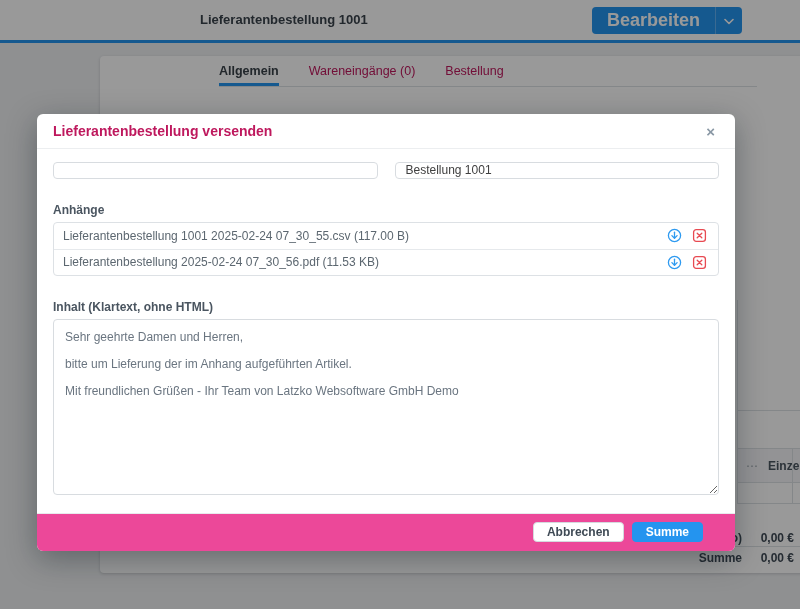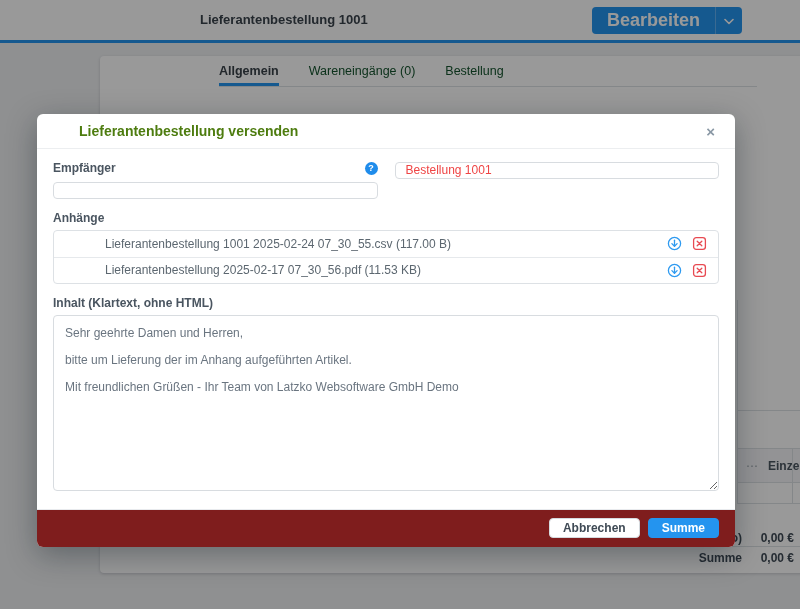--- a/index.html
+++ b/index.html
@@ -40,21 +40,21 @@
   .card {
     position:absolute; left:100px; top:56px; width:760px; height:517px;
     background:#ffffff; border-radius:4px; box-shadow:0 1px 3px rgba(20,30,40,0.18);
   }
 
   .tabstrip {
     position:absolute; left:219px; top:60px; width:538px; height:27px;
     border-bottom:1px solid #dde1e5; display:flex; gap:30px;
   }
   .tab {
-    font-size:12.5px; color:#14532d; font-weight:500; padding:4px 0 8px 0;
+    font-size:12.5px; color:#be185d; font-weight:500; padding:4px 0 8px 0;
     cursor:pointer; border-bottom:3px solid transparent;
   }
   .tab.active { color:#394249; font-weight:600; border-bottom-color:#2494ef; }
 
   
   .tbl-left-border { position:absolute; left:737px; top:300px; width:1px; height:203px; background:#dde1e5; }
   .tbl-top-line   { position:absolute; left:737px; top:410px; width:63px; height:1px; background:#dde1e5; }
   .tbl-bottom-line{ position:absolute; left:737px; top:503px; width:63px; height:1px; background:#dde1e5; }
   .tbl-head {
     position:absolute; left:738px; top:448px; width:62px; height:35px;
@@ -81,60 +81,60 @@
 
   .modal {
     position:absolute; z-index:20; left:37px; top:114px; width:698px;
     background:#ffffff; border-radius:6px; overflow:hidden;
     box-shadow:0 8px 30px rgba(10,20,30,0.35);
   }
   .modal-header {
     height:35px; display:flex; align-items:center; justify-content:space-between;
     padding:0 16px; border-bottom:1px solid #eceef0;
   }
-  .modal-title { font-size:14px; font-weight:700; color:#4d7c0f;margin-left:26px; }
+  .modal-title { font-size:14px; font-weight:700; color:#be185d; }
   .modal-close {
     background:none; border:none; cursor:pointer; color:#8a98a5;
     font-size:15px; font-weight:600; line-height:1; padding:2px 4px; font-family:inherit;
   }
   .modal-body { padding:11px 16px 14px 16px; }
 
   .field-grid { display:grid; grid-template-columns:1fr 1fr; column-gap:17px; }
   .field-label-row { display:flex; align-items:center; justify-content:space-between; height:16px; margin-bottom:4px; }
   .field-label { font-size:12px; font-weight:600; color:#4a5560; }
   .help-icon {
     width:13px; height:13px; border-radius:50%; background:#1f8ceb; color:#fff;
     font-size:9px; font-weight:700; display:flex; align-items:center; justify-content:center;
     cursor:pointer;
   }
   .text-input {
     width:100%; height:17px; border:1px solid #d8dce0; border-radius:4px;
-    padding:0 10px; font-size:12px; color:#ef4444; font-family:inherit; outline:none; background:#fff;
-  }
-
-  .section-label { font-size:12px; font-weight:600; color:#4a5560; margin:12px 0 5px 0; }
+    padding:0 10px; font-size:12px; color:#404040; font-family:inherit; outline:none; background:#fff;
+  }
+
+  .section-label { font-size:12px; font-weight:600; color:#4a5560; margin:24px 0 5px 0; }
 
   .attach-box { border:1px solid #dde1e5; border-radius:4px; }
   .attach-row {
     height:26px; display:flex; align-items:center; padding:0 9px;
   }
   .attach-row + .attach-row { border-top:1px solid #e6e9ec; }
-  .attach-name { font-size:12px; color:#5c6770; flex:1; white-space:nowrap; overflow:hidden;margin-left:42px; }
+  .attach-name { font-size:12px; color:#5c6770; flex:1; white-space:nowrap; overflow:hidden; }
   .icon-btn { background:none; border:none; cursor:pointer; padding:1px 2px; display:flex; align-items:center; }
   .icon-btn + .icon-btn { margin-left:6px; }
 
   .body-textarea {
     width:100%; height:176px; border:1px solid #d8dce0; border-radius:4px;
     padding:11px 11px; font-size:12px; line-height:13.5px; color:#6a7580;
     font-family:"Liberation Sans", sans-serif; resize:vertical; outline:none;
   }
 
   .modal-footer {
-    height:38px; background:#7f1d1d; border-top:1px solid #e8eaed;
-    display:flex; align-items:center; justify-content:flex-end; gap:8px; padding:0 16px;
+    height:38px; background:#ec4899; border-top:1px solid #e8eaed;
+    display:flex; align-items:center; justify-content:flex-end; gap:8px; padding:0 32px;
   }
   .btn {
     height:20px; border-radius:4px; font-size:12px; font-weight:600;
     padding:0 13px; cursor:pointer; font-family:inherit; display:flex; align-items:center;
   }
   .btn-cancel { background:#fff; border:1px solid #d5dade; color:#3f4a55; }
   .btn-send   { background:#2494ef; border:1px solid #2494ef; color:#fff; }
 </style>
 </head>
 <body>
@@ -192,24 +192,20 @@
 
     <div class="modal-header">
       <div class="modal-title">Lieferantenbestellung versenden</div>
       <button class="modal-close">×</button>
     </div>
 
     <div class="modal-body">
 
       <div class="field-grid">
         <div>
-          <div class="field-label-row">
-            <span class="field-label">Empfänger</span>
-            <span class="help-icon">?</span>
-          </div>
           <input class="text-input" type="text" value="" style="">
         </div>
         <div>
           <input class="text-input" type="text" value="Bestellung 1001" style="">
         </div>
       </div>
 
       <div class="section-label">Anhänge</div>
       <div class="attach-box">
         <div class="attach-row">
@@ -222,21 +218,21 @@
               </svg>
           </button>
           <button class="icon-btn">
             <svg width="15" height="15" viewBox="0 0 15 15">
                 <rect x="1.6" y="1.6" width="11.8" height="11.8" rx="2.6" fill="none" stroke="#e84a52" stroke-width="1.3"></rect>
                 <path d="M5.2 5.2 L9.8 9.8 M9.8 5.2 L5.2 9.8" stroke="#e84a52" stroke-width="1.3" stroke-linecap="round"></path>
               </svg>
           </button>
         </div>
         <div class="attach-row">
-          <span class="attach-name">Lieferantenbestellung 2025-02-17 07_30_56.pdf (11.53 KB)</span>
+          <span class="attach-name">Lieferantenbestellung 2025-02-24 07_30_56.pdf (11.53 KB)</span>
           <button class="icon-btn">
             <svg width="15" height="15" viewBox="0 0 15 15">
                 <circle cx="7.5" cy="7.5" r="6.1" fill="none" stroke="#2e9af0" stroke-width="1.3"></circle>
                 <path d="M7.5 4.2 V10" stroke="#2e9af0" stroke-width="1.3" fill="none" stroke-linecap="round"></path>
                 <path d="M4.9 7.6 L7.5 10.2 L10.1 7.6" fill="none" stroke="#2e9af0" stroke-width="1.3" stroke-linecap="round" stroke-linejoin="round"></path>
               </svg>
           </button>
           <button class="icon-btn">
             <svg width="15" height="15" viewBox="0 0 15 15">
                 <rect x="1.6" y="1.6" width="11.8" height="11.8" rx="2.6" fill="none" stroke="#e84a52" stroke-width="1.3"></rect>

